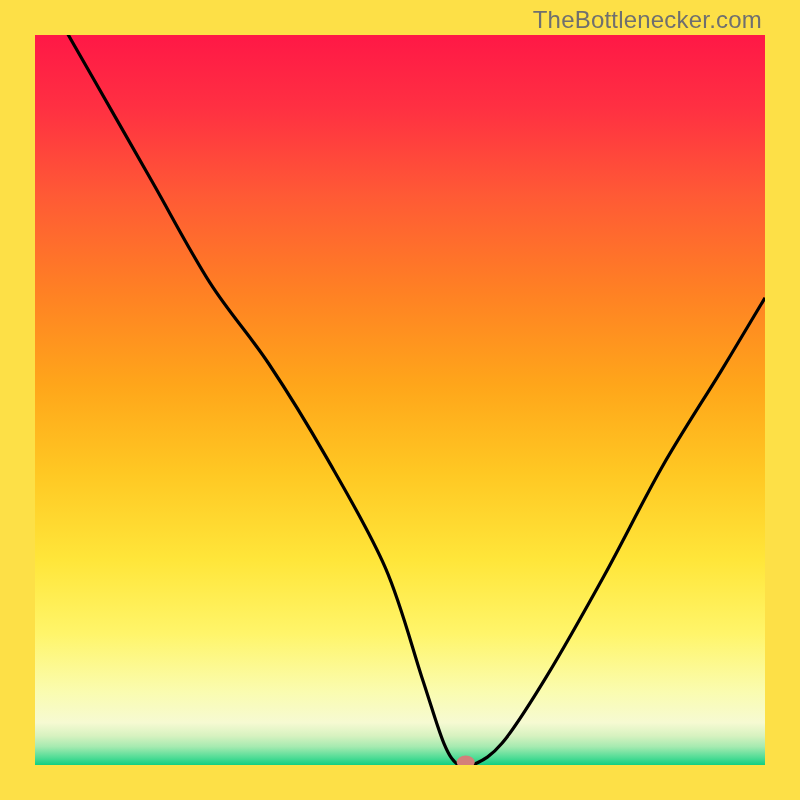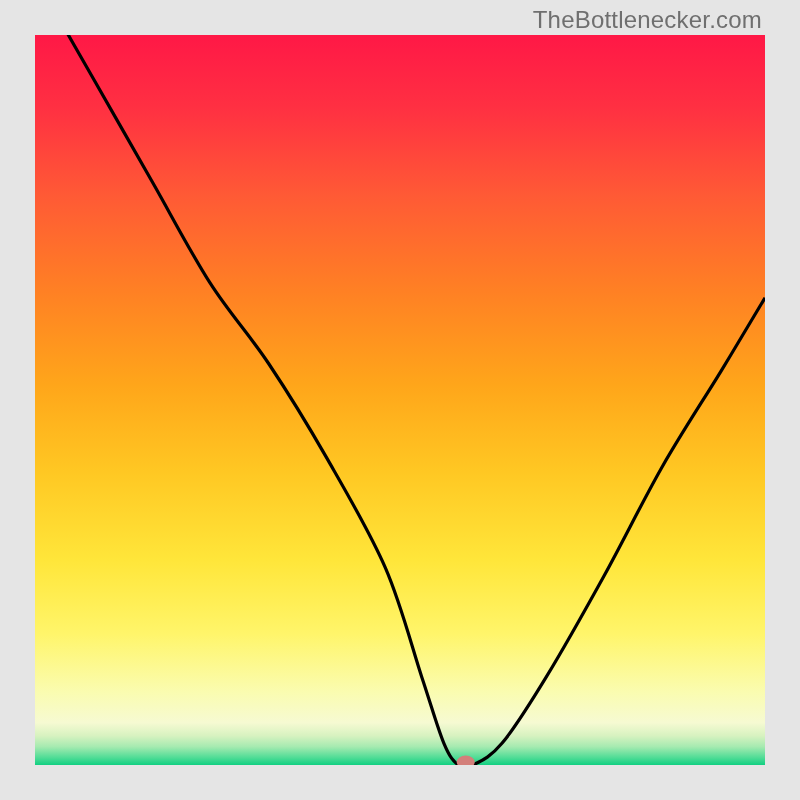--- a/index.html
+++ b/index.html
@@ -10,21 +10,21 @@
     background: #000;
     overflow: hidden;
     font-family: Arial, Helvetica, sans-serif;
   }
   .frame {
     position: absolute;
     left: 0;
     top: 0;
     width: 800px;
     height: 800px;
-    background: #e5e5e5;
+    background: #fde047;
   }
   .plot-area {
     position: absolute;
     left: 35px;
     top: 35px;
     width: 730px;
     height: 730px;
     overflow: hidden;
   }
   .gradient-bg {

